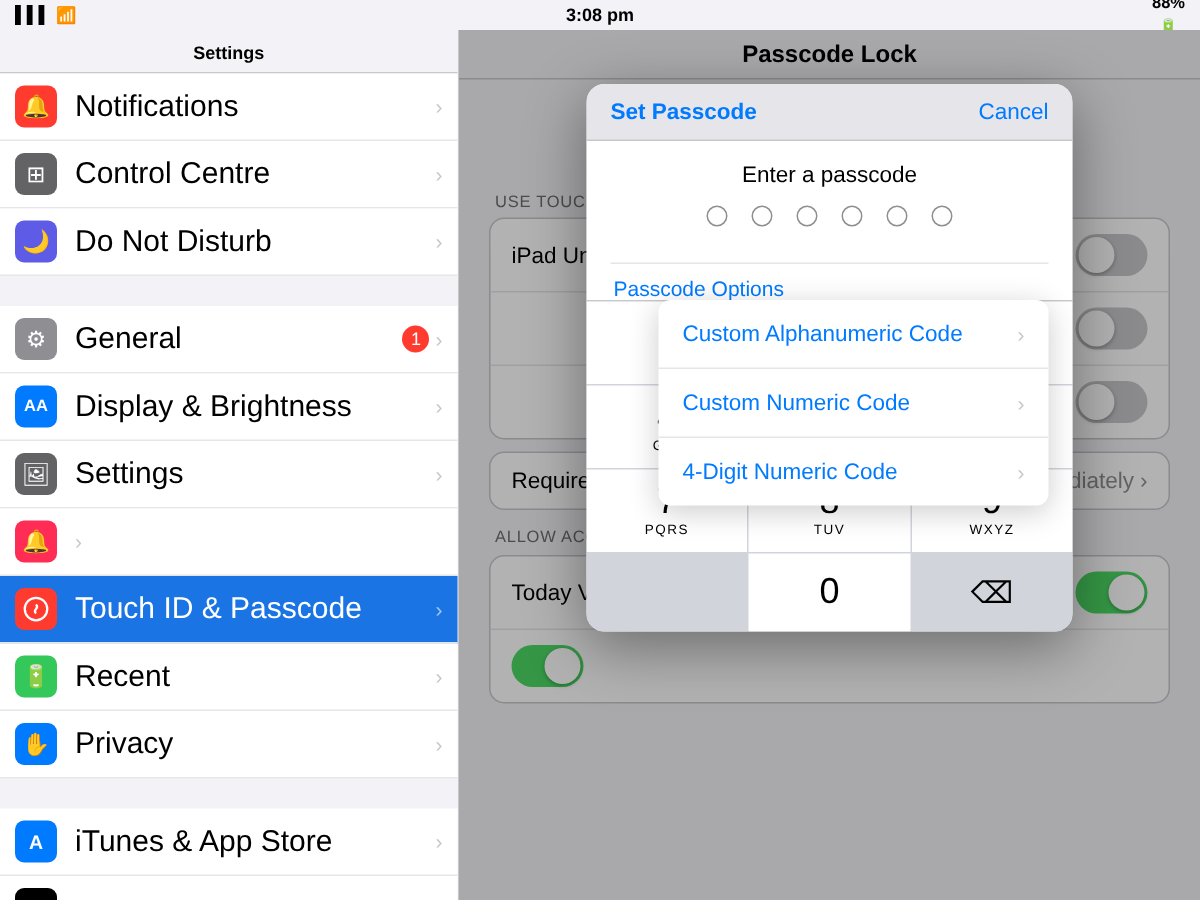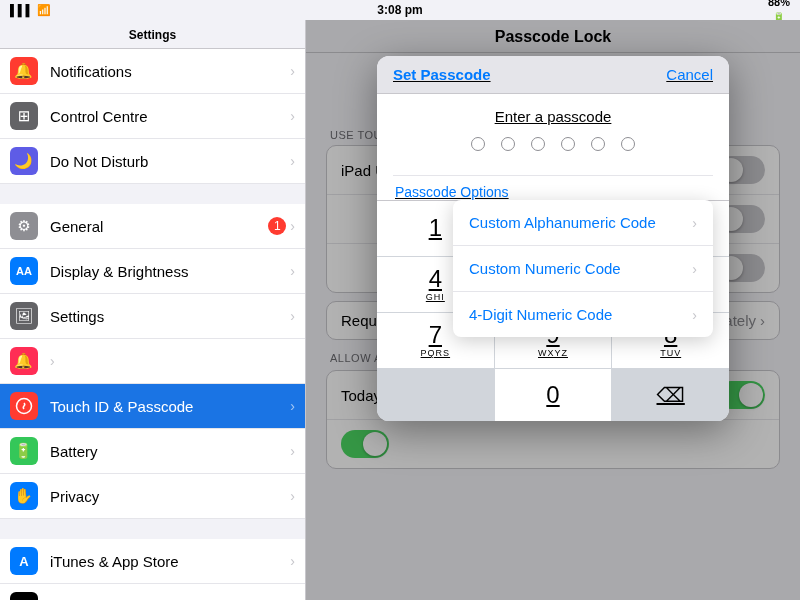--- a/index.html
+++ b/index.html
@@ -77,21 +77,21 @@
       border-radius: 6px;
       display: flex;
       align-items: center;
       justify-content: center;
       margin-right: 12px;
       flex-shrink: 0;
       font-size: 15px;
       color: #fff;
     }
     .item-label {
-      font-size: 15px;
+      font-size: 20px;
       color: #000;
       flex: 1;
     }
     .badge {
       background: #ff3b30;
       color: #fff;
       border-radius: 10px;
       font-size: 12px;
       min-width: 18px;
       height: 18px;
@@ -245,24 +245,23 @@
       background: rgba(0,0,0,0.3);
       display: flex;
       align-items: flex-start;
       justify-content: center;
       z-index: 10;
       padding-top: 36px;
     }
     .passcode-dialog {
       background: #f2f2f7;
       border-radius: 12px;
-      width: 352px;
+      width: 324px;
       overflow: hidden;
       box-shadow: 0 10px 40px rgba(0,0,0,0.4);
-      text-decoration: underline;
     }
     .dialog-header {
       display: flex;
       align-items: center;
       justify-content: space-between;
       background: #e5e5ea;
       padding: 10px 16px;
       border-bottom: 1px solid #c8c7cc;
     }
     .dialog-title {
@@ -453,21 +452,21 @@
           <svg width="18" height="18" viewBox="0 0 24 24" fill="none" stroke="#fff" stroke-width="2">
             <ellipse cx="12" cy="12" rx="10" ry="10"></ellipse>
             <path d="M12 8 Q14 10 12 12 Q10 14 12 16"></path>
           </svg>
         </div>
         <span class="item-label">Touch ID &amp; Passcode</span>
         <span class="chevron">›</span>
       </div>
       <div class="sidebar-item">
         <div class="icon-box" style="background:#34c759;">🔋</div>
-        <span class="item-label">Battery</span>
+        <span class="item-label">Recent</span>
         <span class="chevron">›</span>
       </div>
       <div class="sidebar-item">
         <div class="icon-box" style="background:#007aff;">✋</div>
         <span class="item-label">Privacy</span>
         <span class="chevron">›</span>
       </div>
     </div>
 
     <div class="sidebar-gap"></div>
@@ -610,26 +609,26 @@
           </div>
           <div class="num-key">
             <span class="num-digit">6</span>
             <span class="num-letters">MNO</span>
           </div>
           <div class="num-key">
             <span class="num-digit">7</span>
             <span class="num-letters">PQRS</span>
           </div>
           <div class="num-key">
+            <span class="num-digit">8</span>
+            <span class="num-letters">TUV</span>
+          </div>
+          <div class="num-key">
             <span class="num-digit">9</span>
             <span class="num-letters">WXYZ</span>
-          </div>
-          <div class="num-key">
-            <span class="num-digit">8</span>
-            <span class="num-letters">TUV</span>
           </div>
           <div class="num-key gray">
             <span class="num-digit"></span>
           </div>
           <div class="num-key">
             <span class="num-digit">0</span>
           </div>
           <div class="num-key gray">
             <span class="backspace-icon">⌫</span>
           </div>

